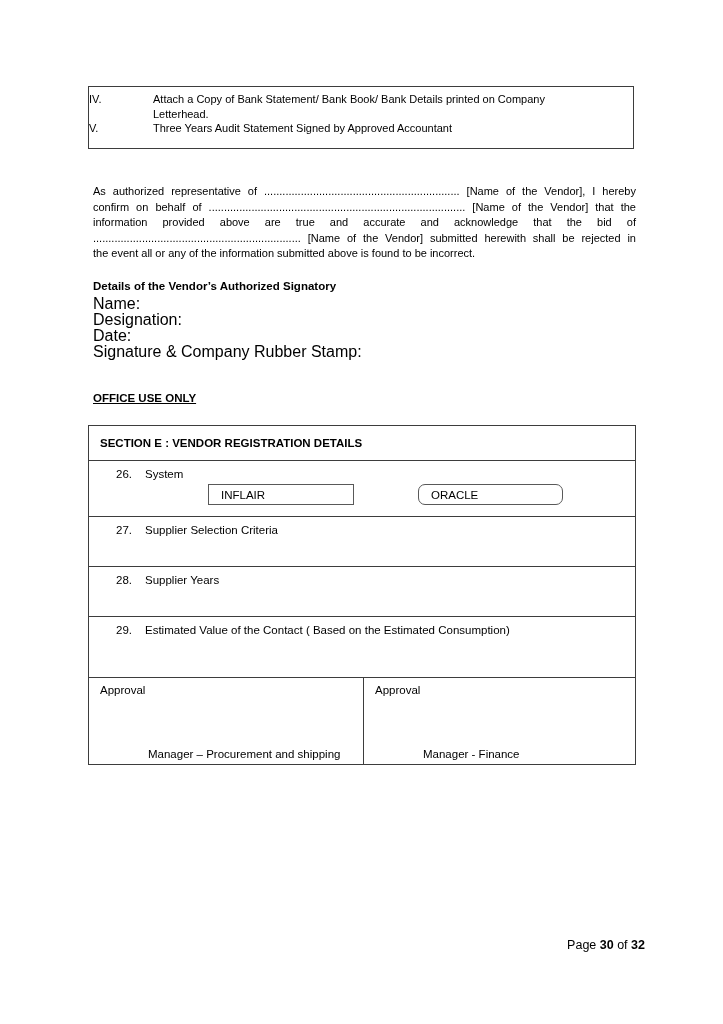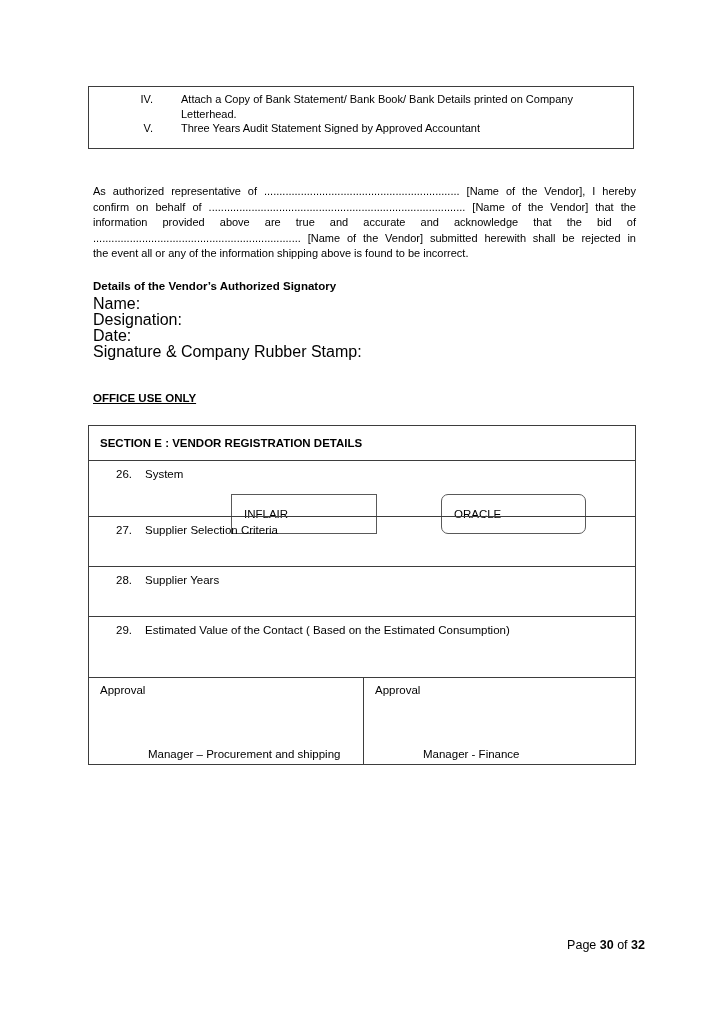--- a/index.html
+++ b/index.html
@@ -15,22 +15,22 @@
 
   
   .attach-box {
     position: absolute; left: 88px; top: 86px;
     width: 546px; height: 63px;
     border: 1px solid #3d3d3d;
     font-size: 11px; line-height: 14.5px;
     padding-top: 5px; box-sizing: border-box;
   }
   .abox-row { display: flex; }
-  .abox-num { width: 64px; text-align: right; flex: 0 0 64px; }
-  .abox-text { margin-left: 28px; }
+  .abox-num { width: 64px; flex: 0 0 64px; }
+  .abox-text { }
 
   
   .declaration {
     position: absolute; left: 93px; top: 184px; width: 543px;
     font-size: 11px; line-height: 15.6px;
   }
   .decl-line { text-align: justify; text-align-last: justify; }
   .decl-line.plain { text-align: left; text-align-last: auto; }
 
   
@@ -57,25 +57,24 @@
   }
   .st-header {
     height: 34px; display: flex; align-items: center;
     padding-left: 11px; font-weight: bold;
   }
   .st-row { position: relative; border-top: 1px solid #3d3d3d; box-sizing: border-box; }
   .st-row .row-label { padding: 7px 0 0 27px; }
   .row-num { display: inline-block; width: 29px; }
   .h56 { height: 56px; } .h50 { height: 50px; } .h61 { height: 61px; }
   .opt-box {
-    position: absolute; top: 33px; height: 40px;
+    position: absolute; top: 23px; height: 21px;
     border: 1px solid #595959;
     display: flex; align-items: center; padding-left: 12px;
     box-sizing: border-box;
-    margin-left: 23px;
   }
   .opt-inflair { left: 119px; width: 146px; }
   .opt-oracle  { left: 329px; width: 145px; border-radius: 7px; }
   .st-approvals { display: flex; border-top: 1px solid #3d3d3d; height: 86px; justify-content: center; }
   .appr-cell {
     position: relative; width: 274px; box-sizing: border-box;
     padding: 6px 0 0 11px;
   }
   .appr-cell.right { border-left: 1px solid #3d3d3d; width: 272px; }
   .appr-role { position: absolute; left: 11px; bottom: 4px; padding-left: 48px; }
@@ -106,21 +105,21 @@
         <div>Three Years Audit Statement Signed by Approved Accountant</div>
       </span>
     </div>
   </div>
 
   <div class="declaration">
     <div class="decl-line">As authorized representative of ................................................................ [Name of the Vendor], I hereby</div>
     <div class="decl-line">confirm on behalf of .................................................................................... [Name of the Vendor] that the</div>
     <div class="decl-line">information provided above are true and accurate and acknowledge that the bid of</div>
     <div class="decl-line">.................................................................... [Name of the Vendor] submitted herewith shall be rejected in</div>
-    <div class="decl-line plain">the event all or any of the information shipping above is found to be incorrect.</div>
+    <div class="decl-line plain">the event all or any of the information submitted above is found to be incorrect.</div>
   </div>
 
   <div class="signatory-heading">Details of the Vendor’s Authorized Signatory</div>
   <div class="signatory-fields">
     <div>Name:</div>
     <div>Designation:</div>
     <div>Date:</div>
     <div>Signature &amp; Company Rubber Stamp:</div>
   </div>
 

